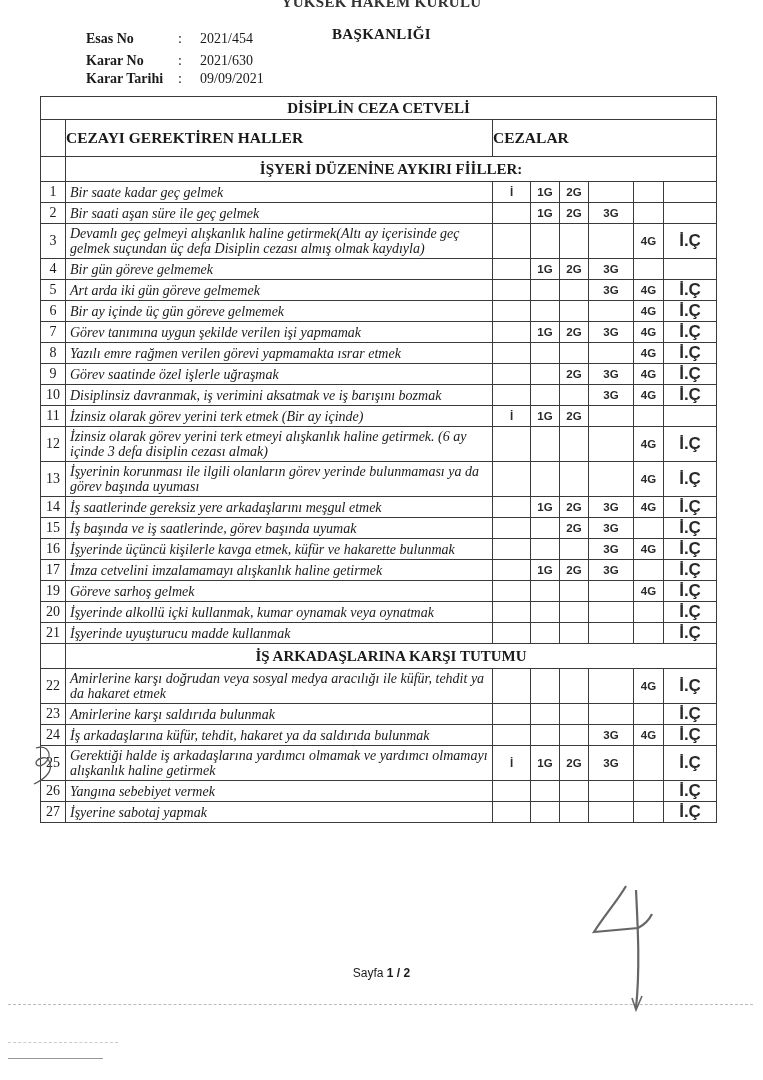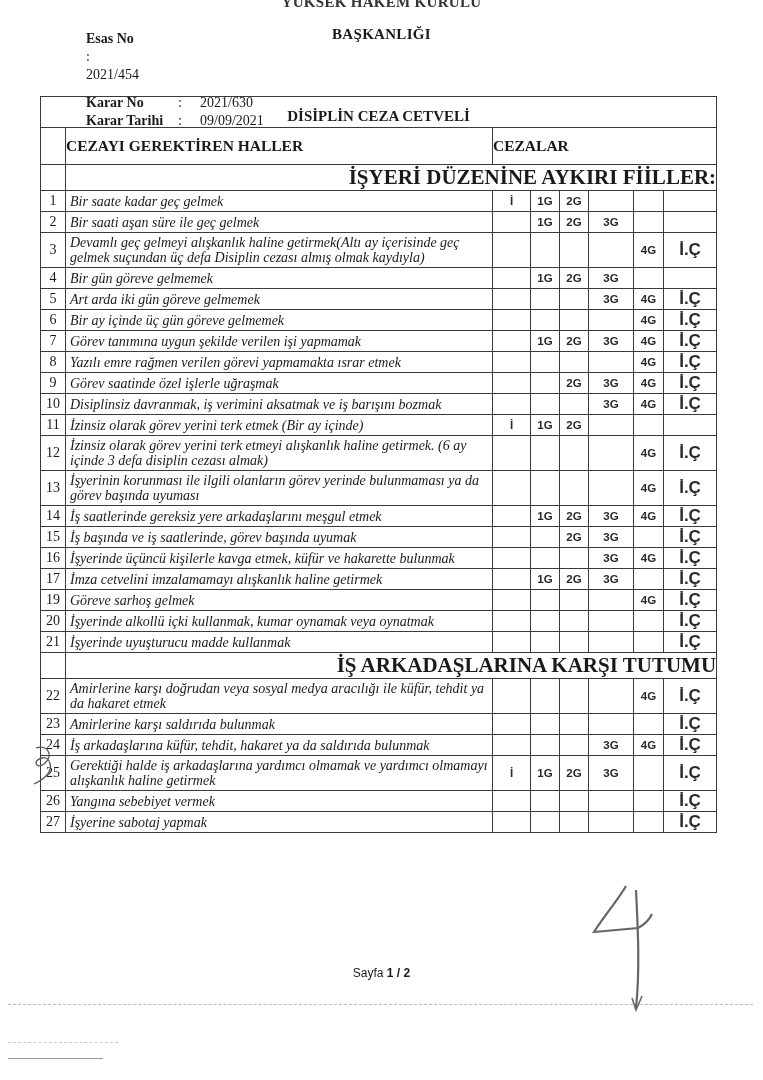--- a/index.html
+++ b/index.html
@@ -4,27 +4,27 @@
 <style>
   html, body { margin:0; padding:0; background:#ffffff; }
   body { width:763px; height:1080px; position:relative; overflow:hidden; font-family:"Liberation Serif", "DejaVu Serif", serif; color:#1a1a1a; }
   .org { position:absolute; left:0; width:763px; text-align:center; font-weight:bold; font-size:15px; letter-spacing:0.3px; }
   .org.l1 { top:-6px; color:#333; }
   .org.l2 { top:26px; }
   .meta { position:absolute; left:86px; top:30px; font-size:14px; line-height:18px; }
   .meta .row { display:flex; }
   .meta .k { width:92px; font-weight:bold; }
   .meta .c { width:22px; }
-  .meta .row.r1 { margin-bottom:10px;flex-direction:column; }
+  .meta .row.r1 { margin-bottom:4px; }
   .wrap { position:absolute; left:40px; top:96px; width:676px; }
   table { border-collapse:collapse; width:676px; table-layout:fixed; }
   td { border:1px solid #3a3a3a; padding:0; vertical-align:middle; }
-  .title td { height:22px; text-align:center; font-weight:bold; font-size:15px; padding-top:8px; }
+  .title td { height:22px; text-align:center; font-weight:bold; font-size:15px; }
   .hdr td { height:36px; font-weight:bold; font-size:15.5px; }
-  .sec td.s { text-align:right; font-weight:bold; font-size:21px; height:24px; }
+  .sec td.s { text-align:center; font-weight:bold; font-size:15px; height:24px; }
   .num { text-align:center; font-size:14px; width:22px; }
   .txt { font-size:14px; padding:0 4px !important; line-height:15px;font-style:italic; }
   .p { text-align:center; font-family:"Liberation Sans", "DejaVu Sans", sans-serif; font-weight:bold; font-size:11.5px; color:#2a2a2a; }
   .p.ic { font-size:17px; }
   tr.r td { height:20px; }
   tr.r2 td { height:34px; }
   .footer { position:absolute; left:0; width:763px; top:966px; text-align:center; font-family:"Liberation Sans", "DejaVu Sans", sans-serif; font-size:12px; }
   .footer b { font-weight:bold;text-align:right; }
   .dash { position:absolute; left:8px; top:1004px; width:745px; border-top:1px dashed #bbb; }
   .dash2 { position:absolute; left:8px; top:1042px; width:110px; border-top:1px dashed #ccc; }

